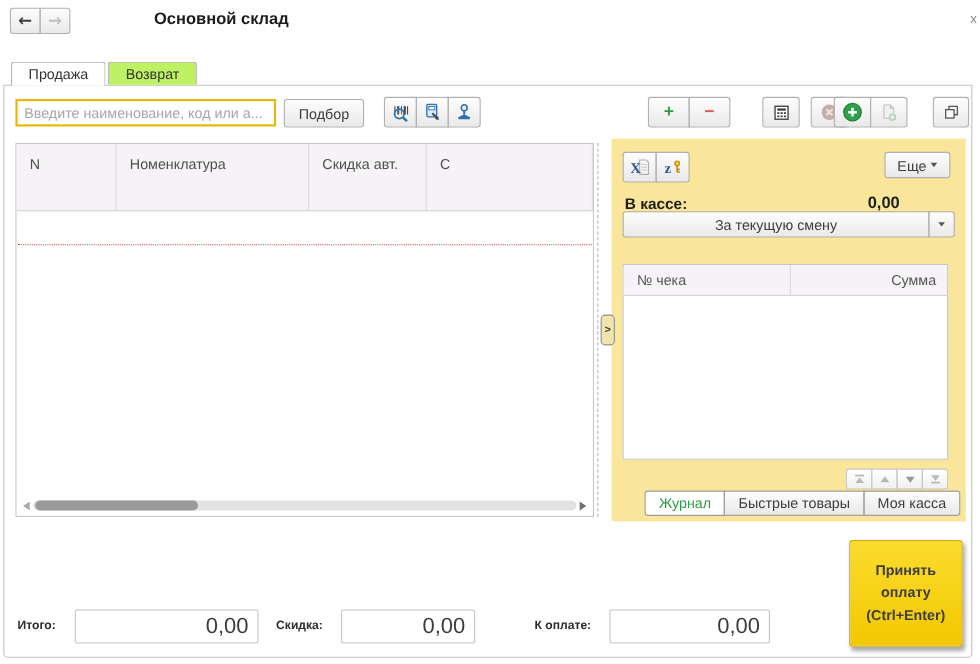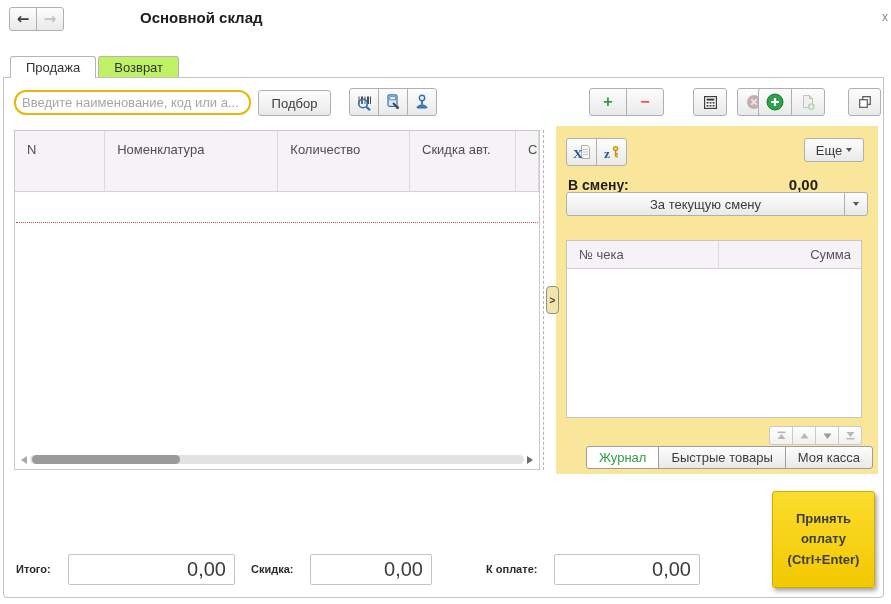--- a/index.html
+++ b/index.html
@@ -35,21 +35,21 @@
 }
 .tab.active { background:#fff; height:22px; margin-bottom:-1px; }
 
 .content {
   position:absolute; left:3px; top:77px; width:881px; height:521px;
   border:1px solid #c2c2c2; border-radius:0 0 4px 4px; background:#fff; z-index:1;
 }
 
 .search-input {
   position:absolute; left:10px; top:12px; width:237px; height:25px;
-  border:2px solid #e8b70a; border-radius:12px; padding:0 6px;
+  border:2px solid #e8b70a; border-radius:0; padding:0 6px;
   font-family:inherit; font-size:13px; color:#333; outline:none;
 }
 .search-input::placeholder { color:#a6a6a6; }
 .pick-btn { position:absolute; left:254px; top:12px; width:73px; height:26px; }
 .tb { height:28px; }
 .tb-28 { width:30px; }
 .g1 { left:345px; top:10px; }
 .g2 { left:453px; top:10px; }
 .g2 .lbl-btn { width:81px; }
 .g3 { left:585px; top:10px; }
@@ -260,21 +260,20 @@
         <rect x="1.7" y="4.7" width="7.6" height="7.6" fill="#fff" stroke="#5a5a5a" stroke-width="1.2"></rect>
         <path d="M4.7 4.7 v-3 h7.6 v7.6 h-3" fill="none" stroke="#5a5a5a" stroke-width="1.2"></path>
       </svg>
     </span>
   </div>
 
   <div class="sale-table">
     <div class="sale-head">
       <div class="col c0">N</div>
       <div class="col c1">Номенклатура</div>
-      <div class="col c2">Количество</div>
       <div class="col c3">Скидка авт.</div>
       <div class="col c4">С</div>
     </div>
     <div class="empty-row-marker"></div>
     <div class="hscroll">
       <span class="sb-larr"></span>
       <div class="sb-track">
         <div class="sb-thumb"></div>
       </div>
       <span class="sb-rarr"></span>
@@ -311,21 +310,21 @@
         </span>
       </div>
     </div>
 
     <div class="btn more-btn">
       <span>Еще</span>
       <span class="caret-down"></span>
     </div>
 
     <div class="incash-row">
-      <span class="incash-label">В смену:</span>
+      <span class="incash-label">В кассе:</span>
       <span class="incash-value">0,00</span>
     </div>
 
     <div class="btn-group period-select">
       <div class="btn period-main">За текущую смену</div>
       <div class="btn period-arrow">
         <span class="caret-down"></span>
       </div>
     </div>
 

